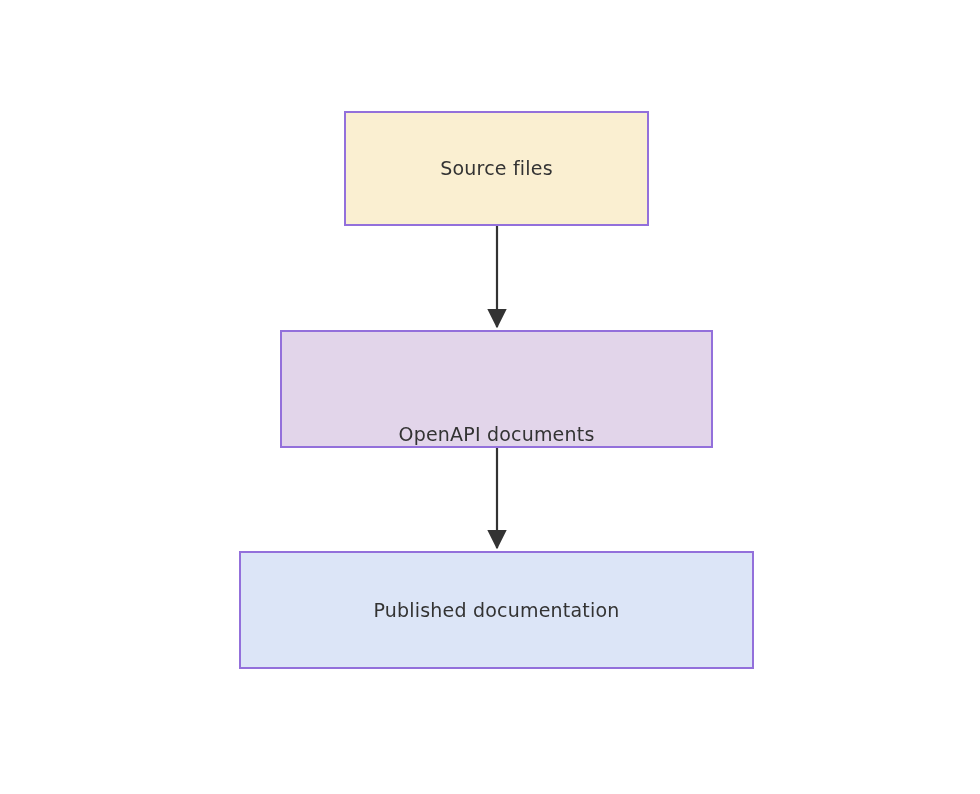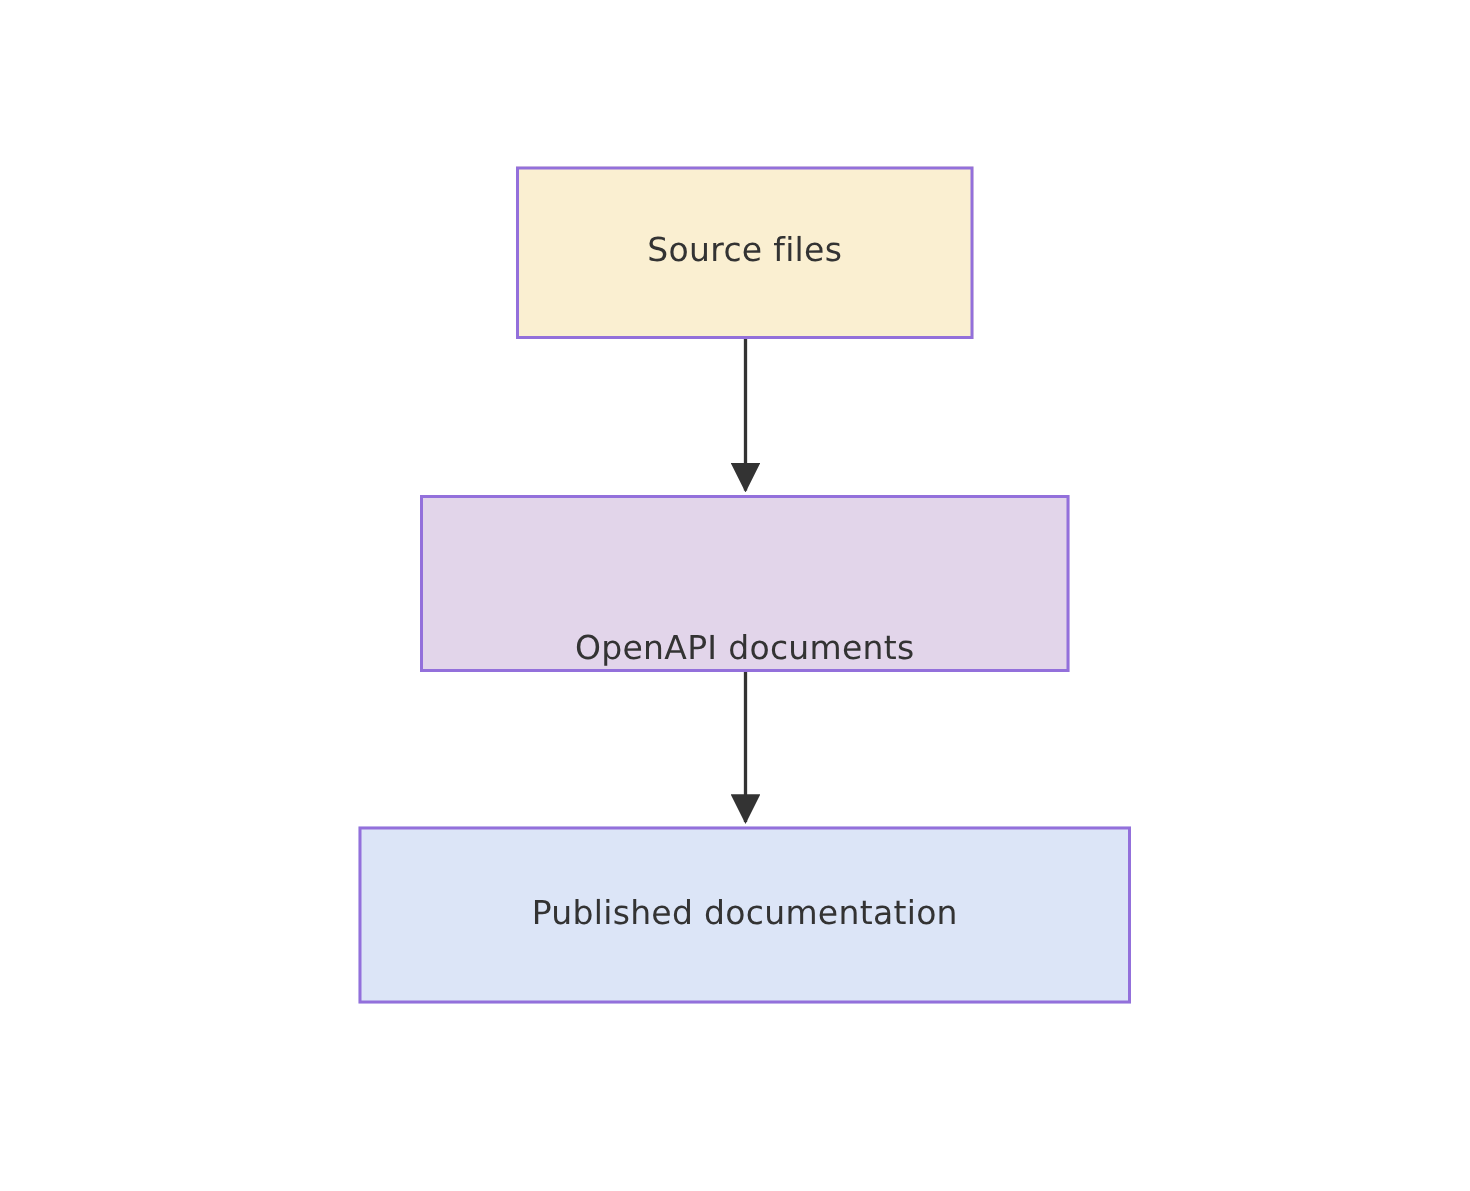--- a/index.html
+++ b/index.html
@@ -31,21 +31,21 @@
     box-sizing: border-box;
     border-style: solid;
     border-width: 2px;
     display: flex;
     align-items: center;
     justify-content: center;
     text-align: center;
   }
   .node-label {
     font-family: "DejaVu Sans", sans-serif;
-    font-size: 22px;
+    font-size: 19px;
     line-height: 1.2;
     letter-spacing: 0.2px;
     white-space: nowrap;
   }
   
   #node-source-files {
     left: 344px;
     top: 111px;
     width: 305px;
     height: 115px;

